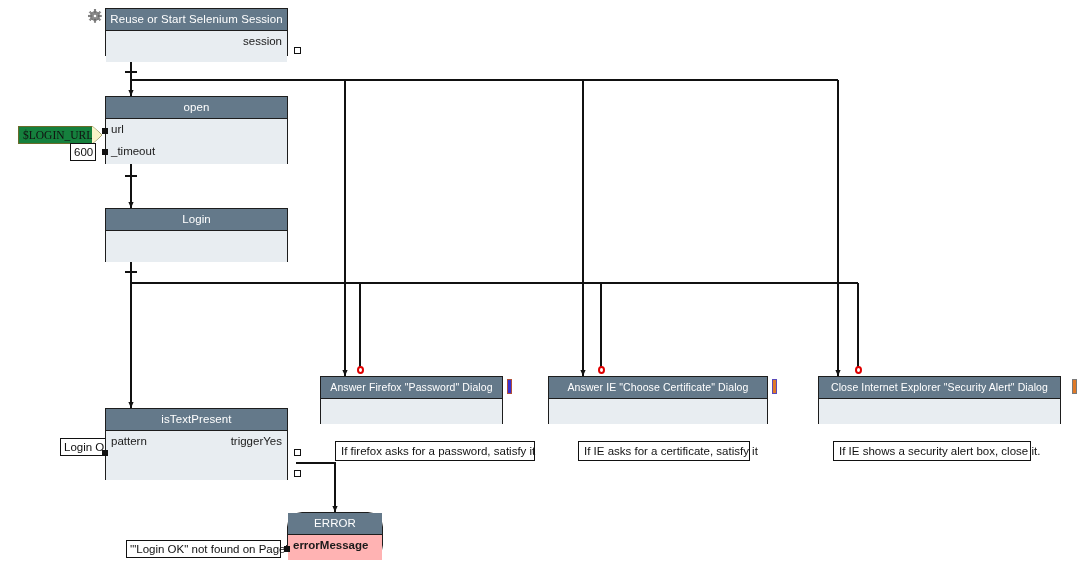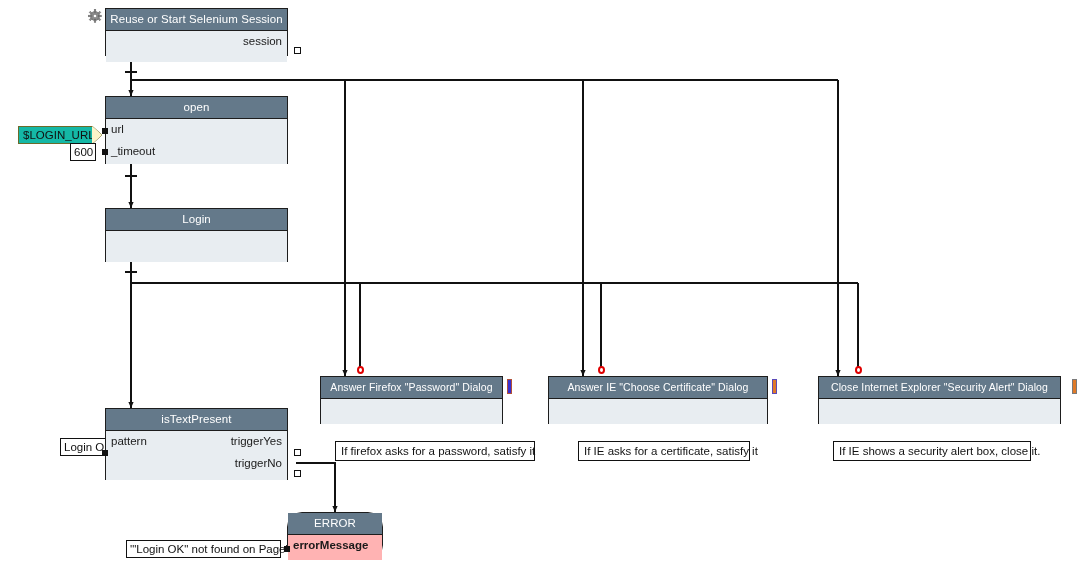--- a/index.html
+++ b/index.html
@@ -78,24 +78,25 @@
     font-size:11.5px;
     line-height:16px;
     height:18px;
     box-sizing:border-box;
     padding:0 3px;
     color:#111;
     white-space:nowrap;
     text-align:center;
   }
   .lit.var{
-    background:#14b8a6;
+    background:#15803d;
     border:1px solid #6b6b2a;
     text-align:left;
     padding-left:4px;
+    font-family:Liberation Serif, serif;
   }
   .lit.var::after{
     content:"";
     position:absolute;
     right:-10px;top:-1px;
     width:0;height:0;
     border-top:9px solid transparent;
     border-bottom:9px solid transparent;
     border-left:10px solid #fbf4c8;
   }
@@ -240,23 +241,20 @@
     <span>Login OK</span>
   </div>
 
   <div class="node" style="left:105px;top:408px;width:183px;height:72px;">
     <div class="node-title">isTextPresent</div>
     <div class="node-body" style="height:49px;">
       <div class="port-row" style="height:22px;">
         <span class="port-in">pattern</span>
         <span class="port-out">triggerYes</span>
       </div>
-      <div class="port-row" style="height:22px;">
-        <span class="port-out">triggerNo</span>
-      </div>
     </div>
     <span class="pin" style="left:-4px;top:41px;"></span>
     <span class="pin-open" style="left:188px;top:40px;"></span>
     <span class="pin-open" style="left:188px;top:61px;"></span>
   </div>
 
   <div class="lit" style="left:126px;top:540px;width:155px;">
     <span>'"Login OK" not found on Page'</span>
   </div>
 

